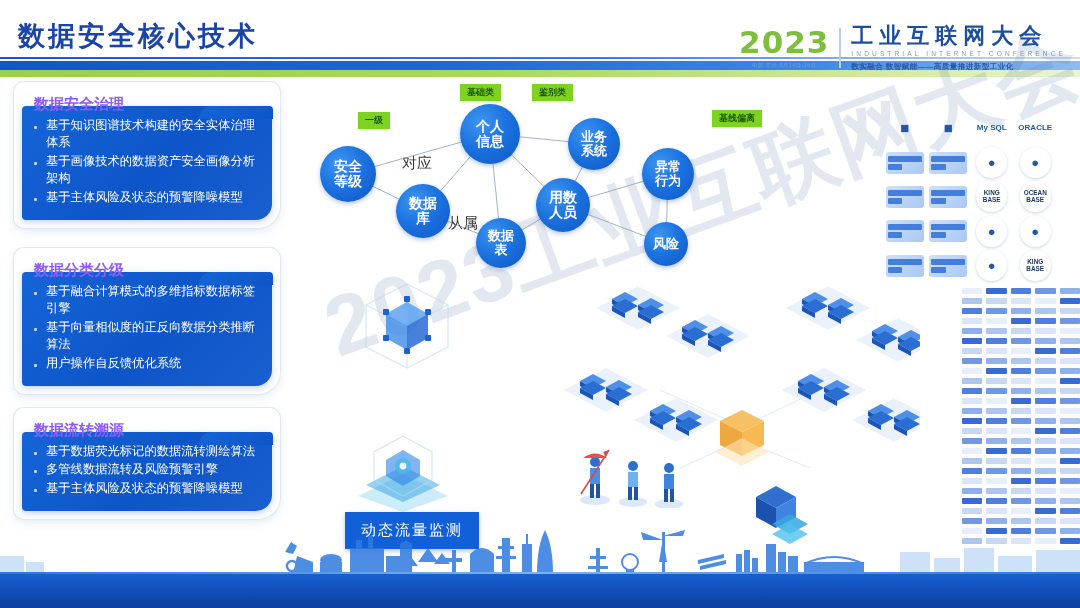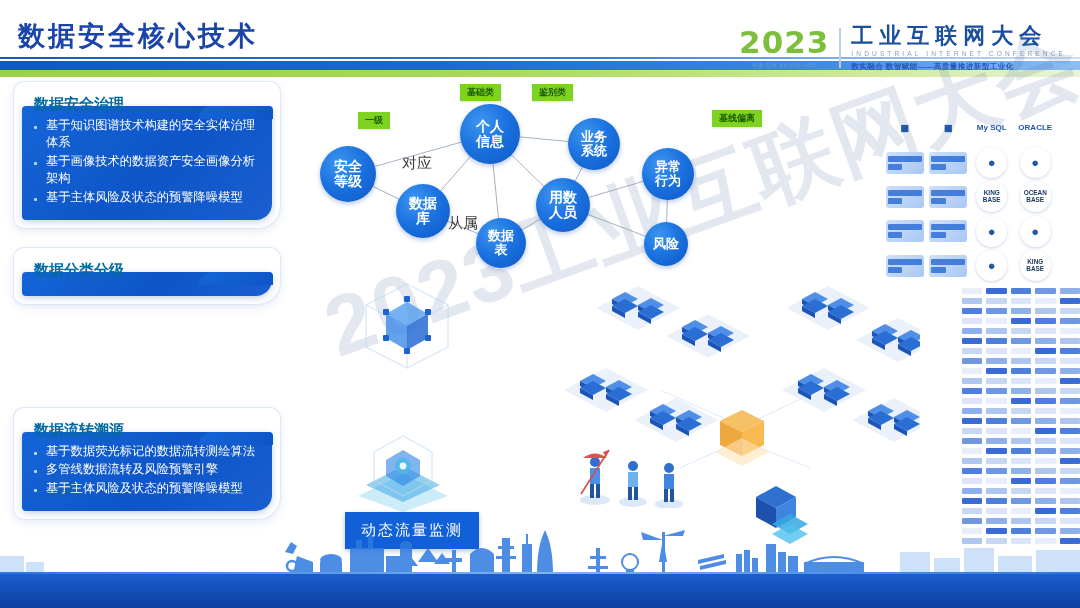--- a/index.html
+++ b/index.html
@@ -33,21 +33,21 @@
   .logo-div{width:2px;height:40px;background:#b9cfe6;}
   .logo-right{display:flex;flex-direction:column;}
   .logo-cn{font-size:22px;font-weight:bold;color:#1a4fa0;letter-spacing:6px;line-height:1.05;white-space:nowrap;}
   .logo-en{font-size:6.6px;color:#7f9fc3;letter-spacing:3.1px;margin-top:3px;white-space:nowrap;}
   .logo-slogan{font-size:7.6px;font-weight:bold;color:#2a5aa8;letter-spacing:.4px;margin-top:5px;white-space:nowrap;}
 
   
   .card{position:absolute;left:22px;width:250px;}
   .card .cap{
     position:relative;display:inline-block;
-    font-size:15px;font-weight:bold;color:#0369a1;
+    font-size:15px;font-weight:bold;color:#8b5cf6;
     padding:3px 10px 3px 12px;z-index:3;
   }
   .card .body{
     position:relative;margin-top:-11px;
     background:linear-gradient(135deg,#1565d8 0%,#0d55c8 55%,#1a5fd0 100%);
     border-radius:4px 4px 16px 4px;
     padding:12px 12px 12px 10px;
     box-shadow:0 2px 7px rgba(20,70,160,.25);
   }
   .card .shell{
@@ -190,20 +190,25 @@
       </div>
     </div>
   </div>
 
   <div class="card" style="top:258px;">
     <div class="shell"></div>
     <div class="inner">
       <div class="cap">数据分类分级</div>
       <div class="body">
         <div class="card-notch"></div>
+        <ul>
+          <li>基于融合计算模式的多维指标数据标签引擎</li>
+          <li>基于向量相似度的正反向数据分类推断算法</li>
+          <li>用户操作自反馈优化系统</li>
+        </ul>
       </div>
     </div>
   </div>
 
   <div class="card" style="top:418px;">
     <div class="shell"></div>
     <div class="inner">
       <div class="cap">数据流转溯源</div>
       <div class="body">
         <div class="card-notch"></div>

